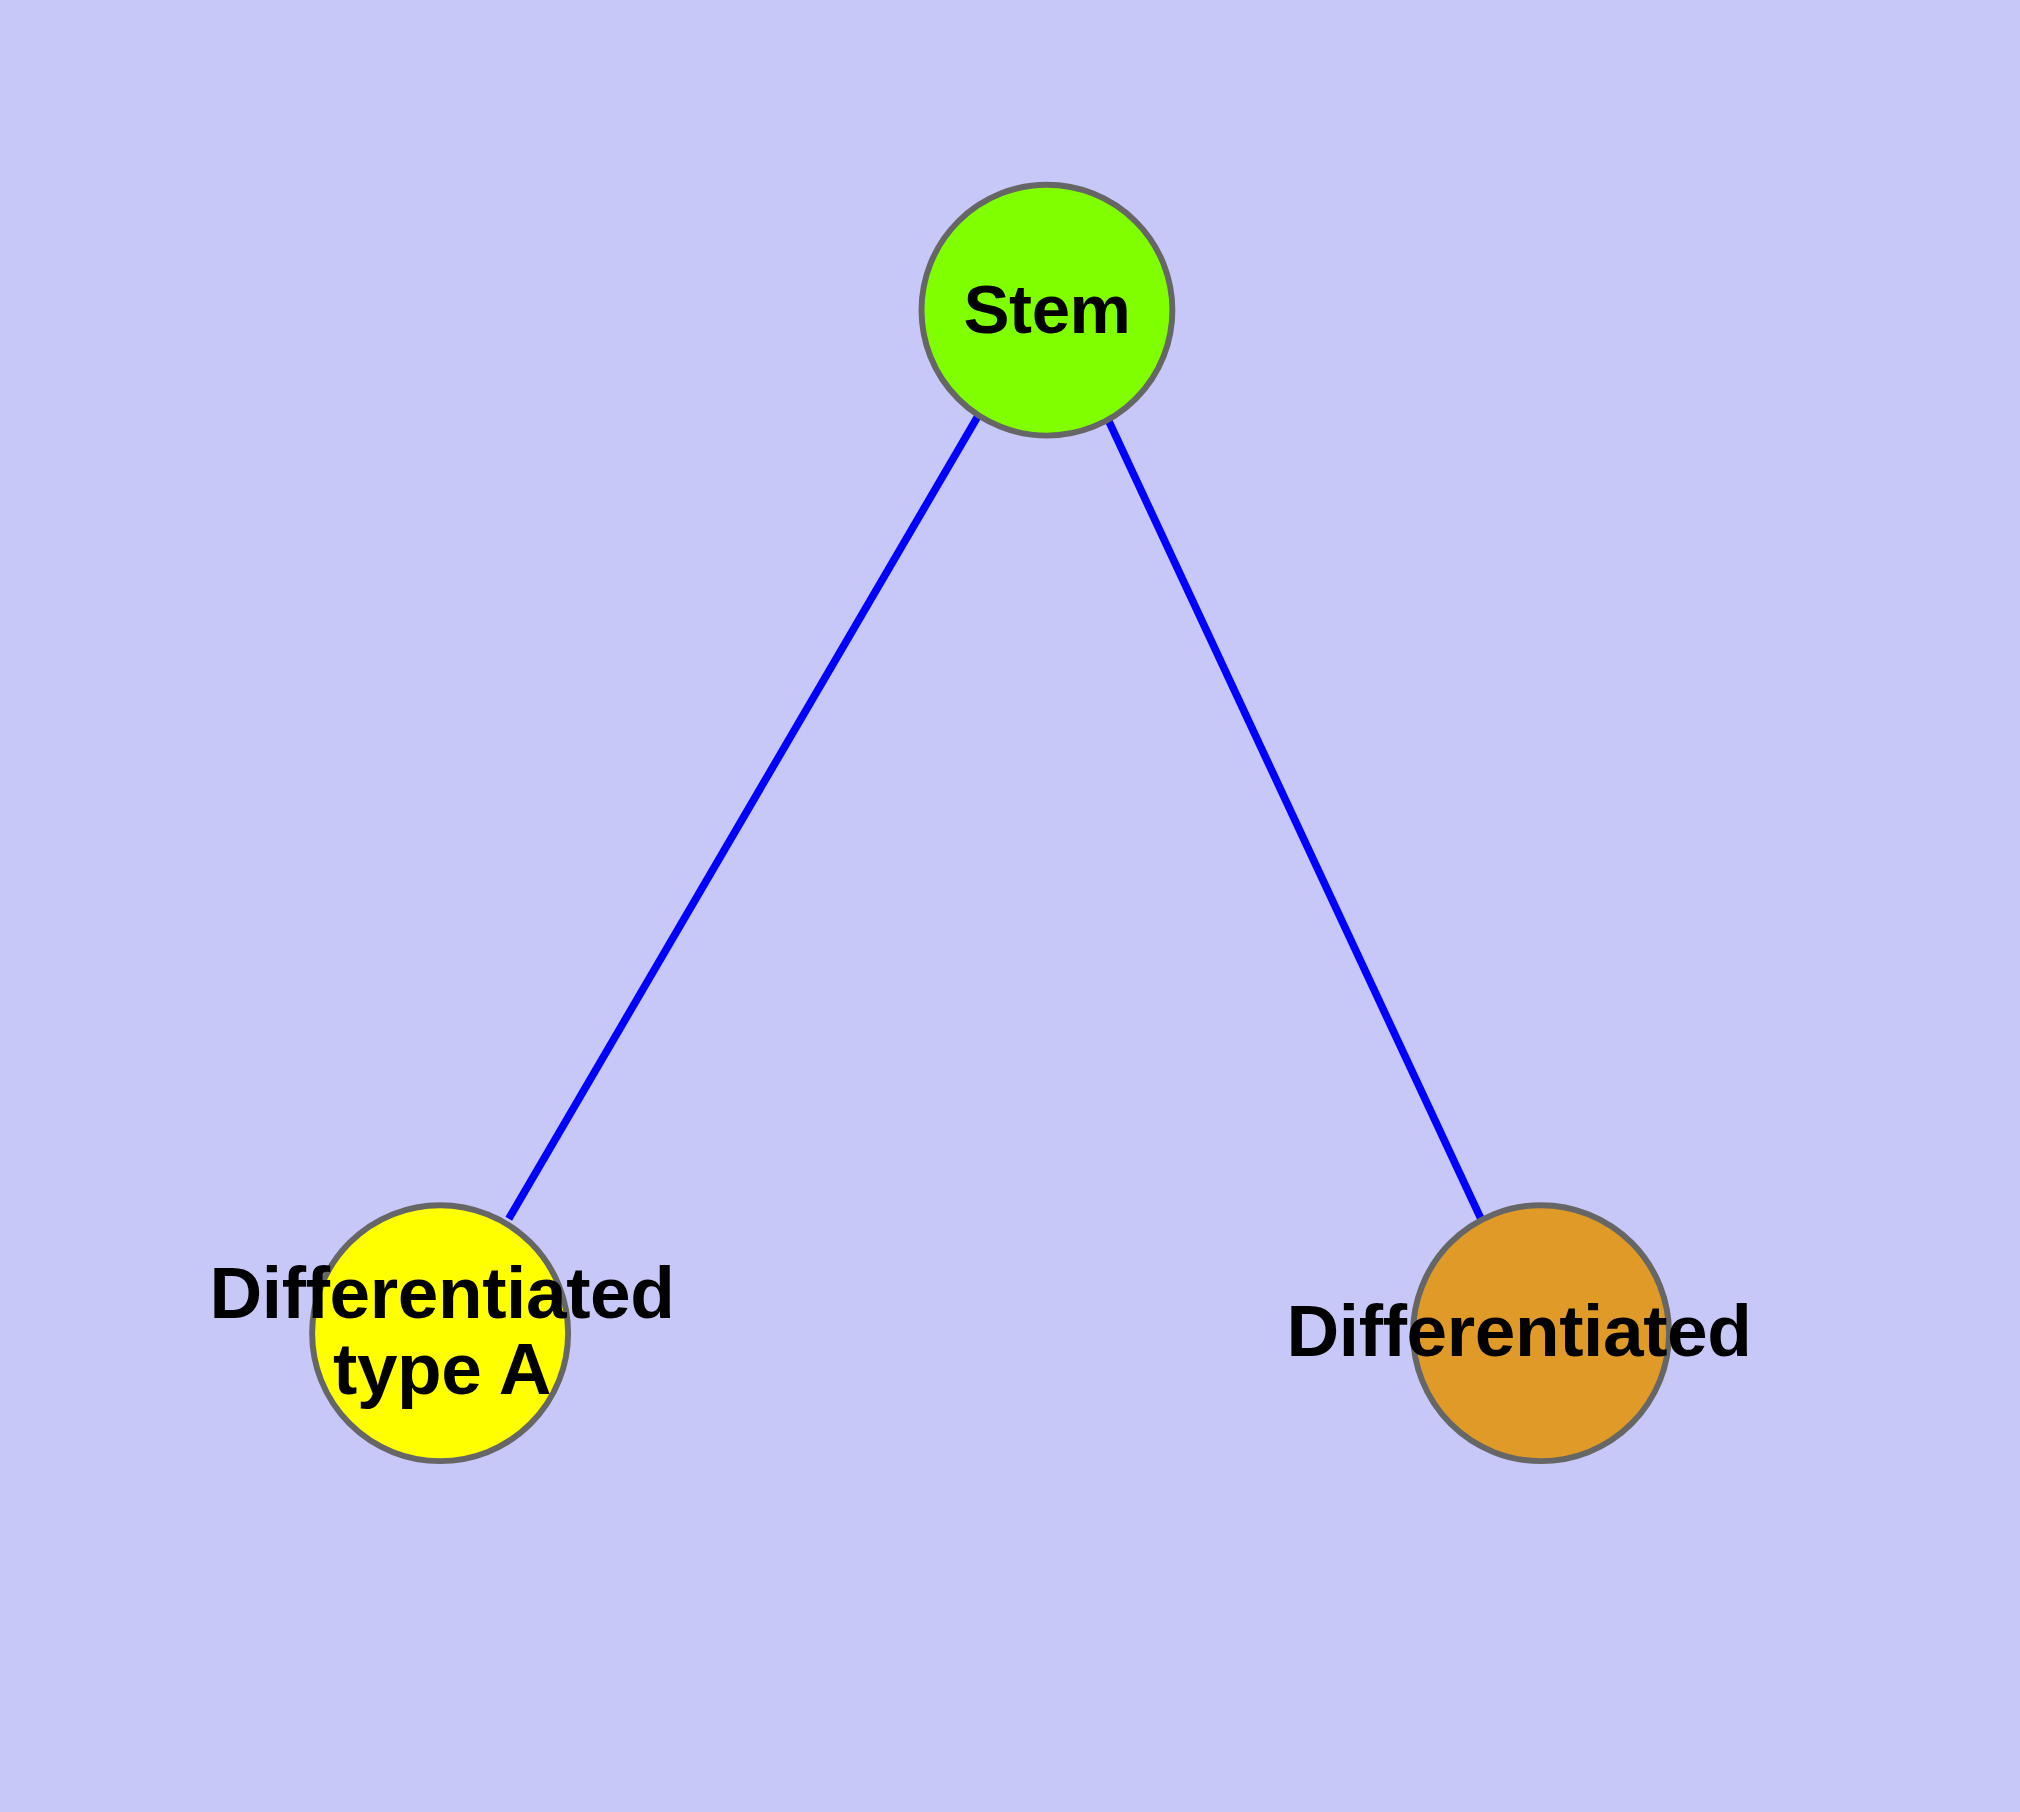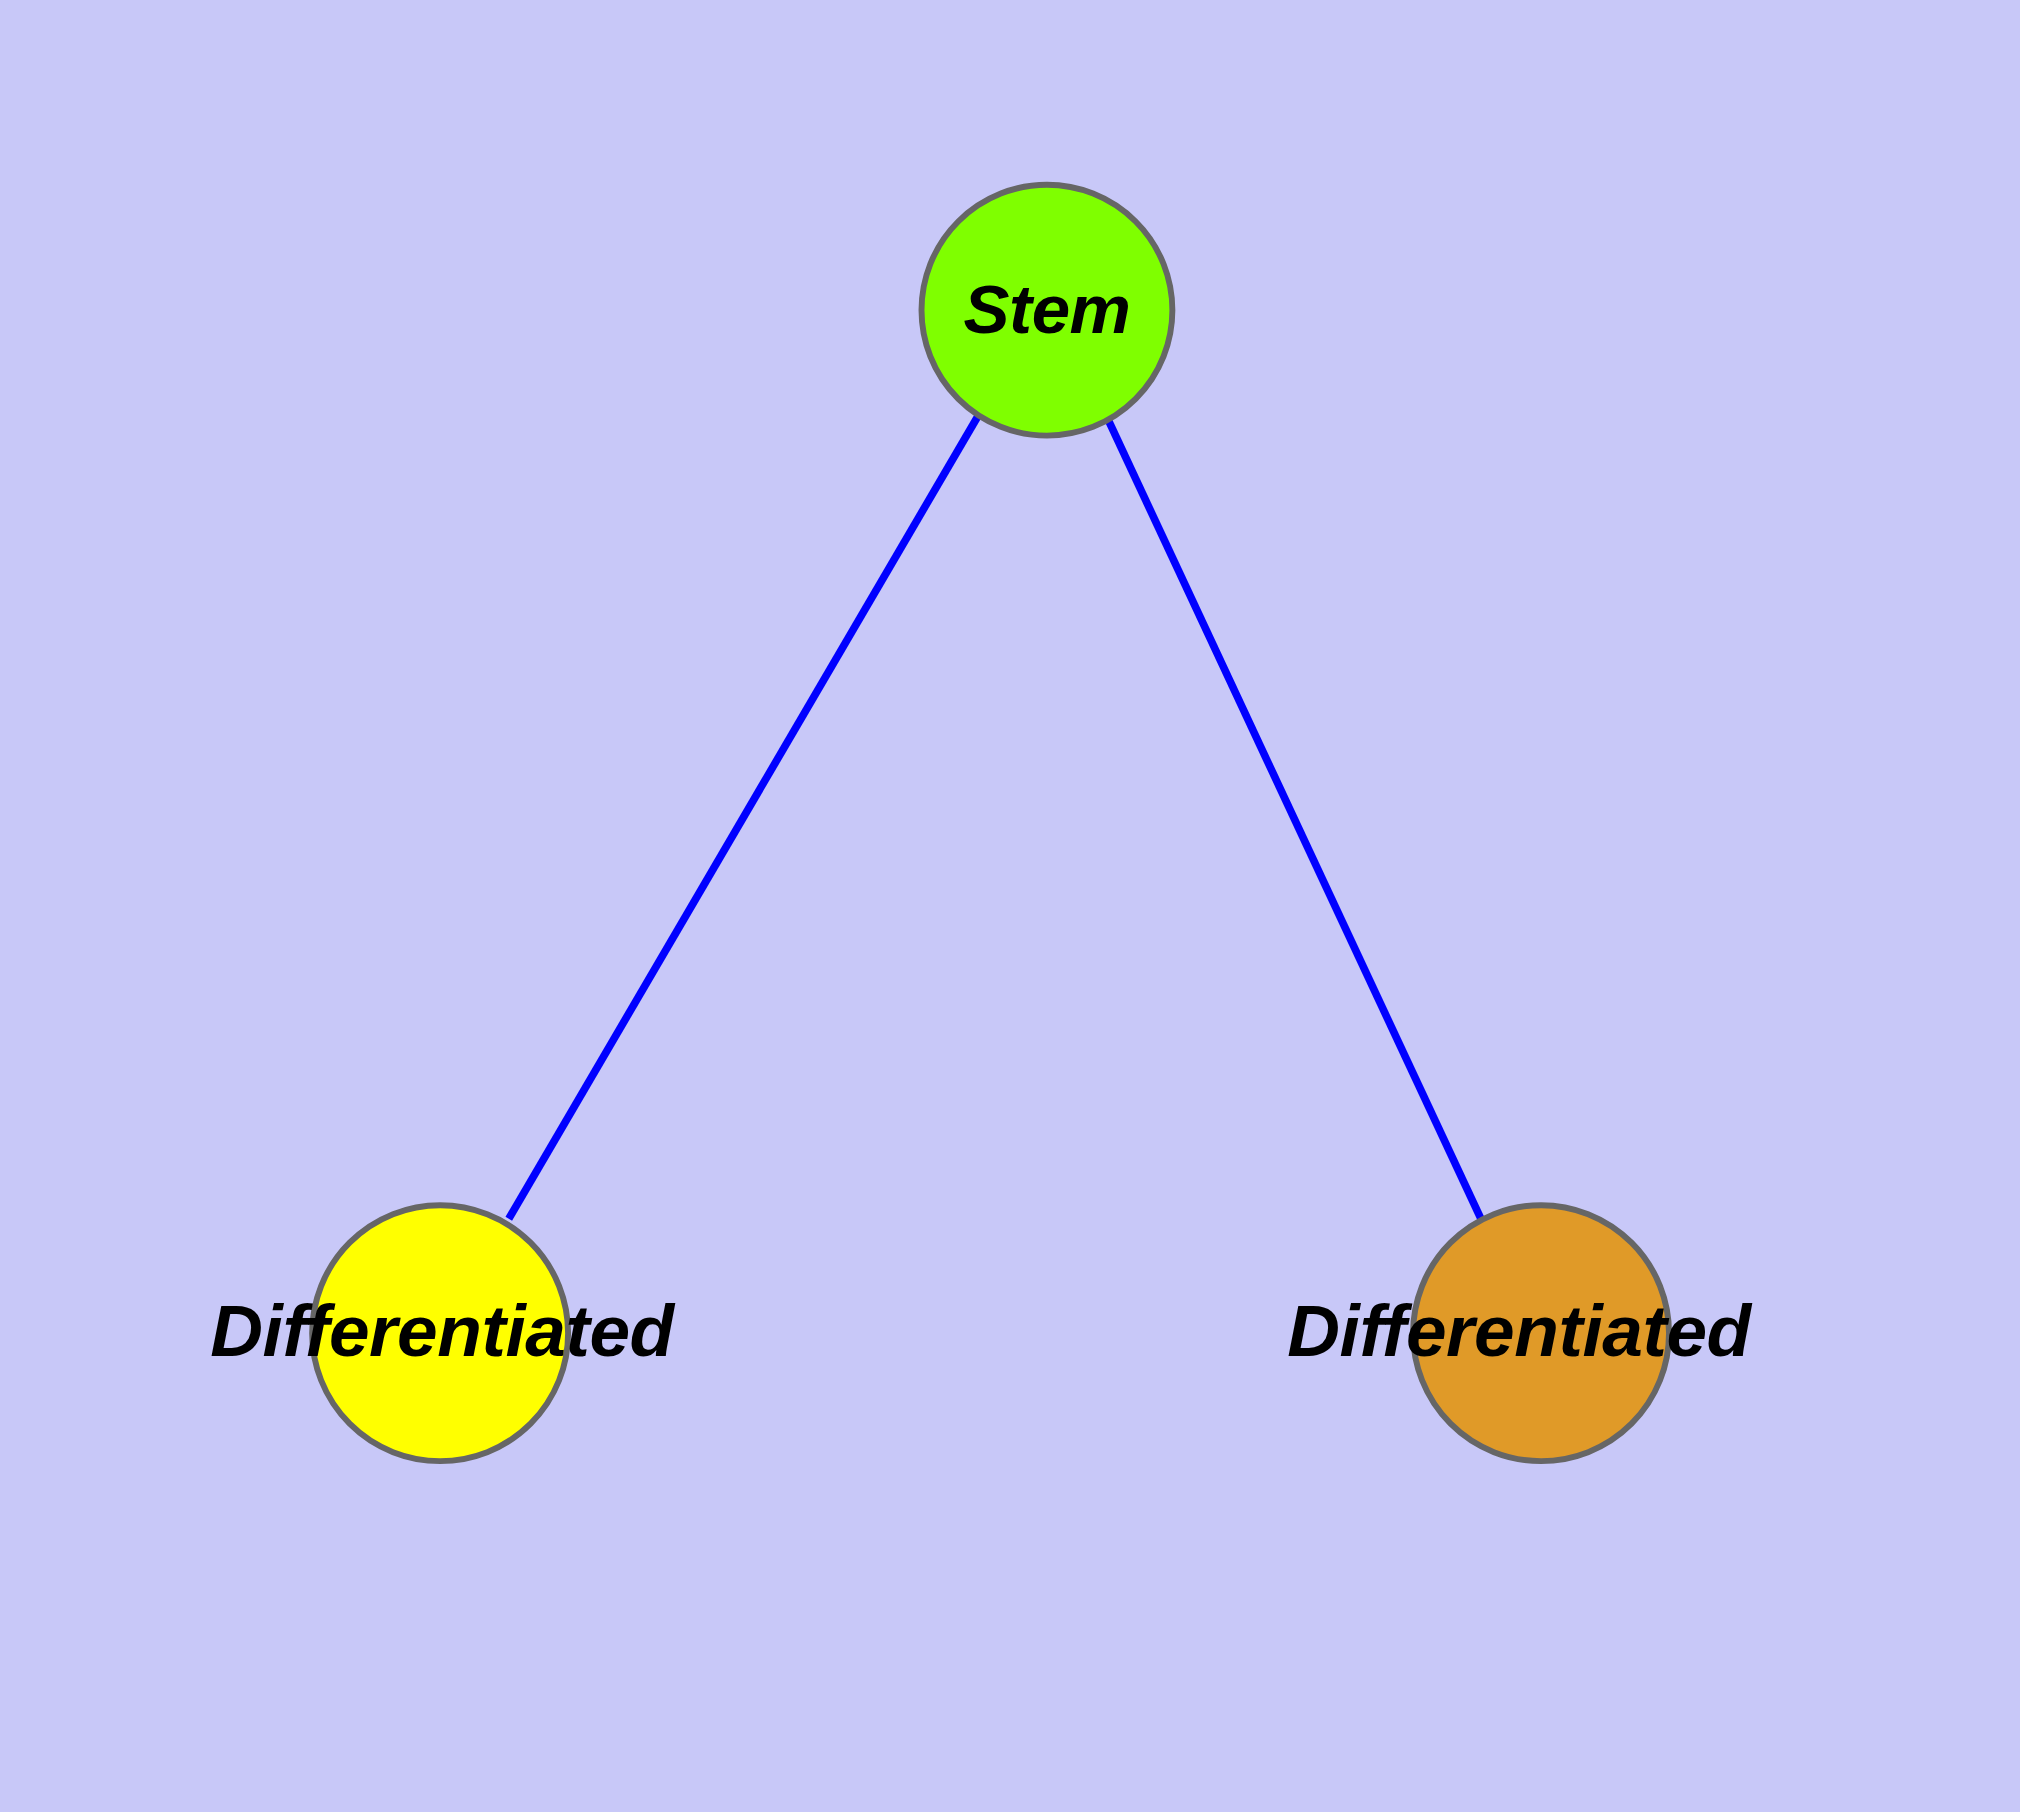--- a/index.html
+++ b/index.html
@@ -26,21 +26,20 @@
   .node-label {
     position: absolute;
     text-align: center;
     font-family: "Liberation Sans", "DejaVu Sans", sans-serif;
     font-weight: bold;
     color: #000000;
     line-height: 1.04;
     white-space: nowrap;
     pointer-events: none;
     letter-spacing: -0.4px;
-    font-style: italic;
   }
   .label-stem {
     font-size: 69px;
     left: 1047px;
     top: 310px;
     transform: translate(-50%, -50%);
   }
   .label-typea {
     font-size: 73px;
     left: 442px;
@@ -73,20 +72,21 @@
       <circle cx="1818" cy="1573" r="151" fill="#e09a28" stroke="#666666" stroke-width="7"></circle>
     </g>
   </svg>
 
   <div class="node-label label-stem">
     <span class="lbl-line">Stem</span>
   </div>
 
   <div class="node-label label-typea">
     <span class="lbl-line">Differentiated</span>
+    <span class="lbl-line">type A</span>
   </div>
 
   <div class="node-label label-typeb">
     <span class="lbl-line">Differentiated</span>
   </div>
 
 </div>
 
 
 </body></html>

